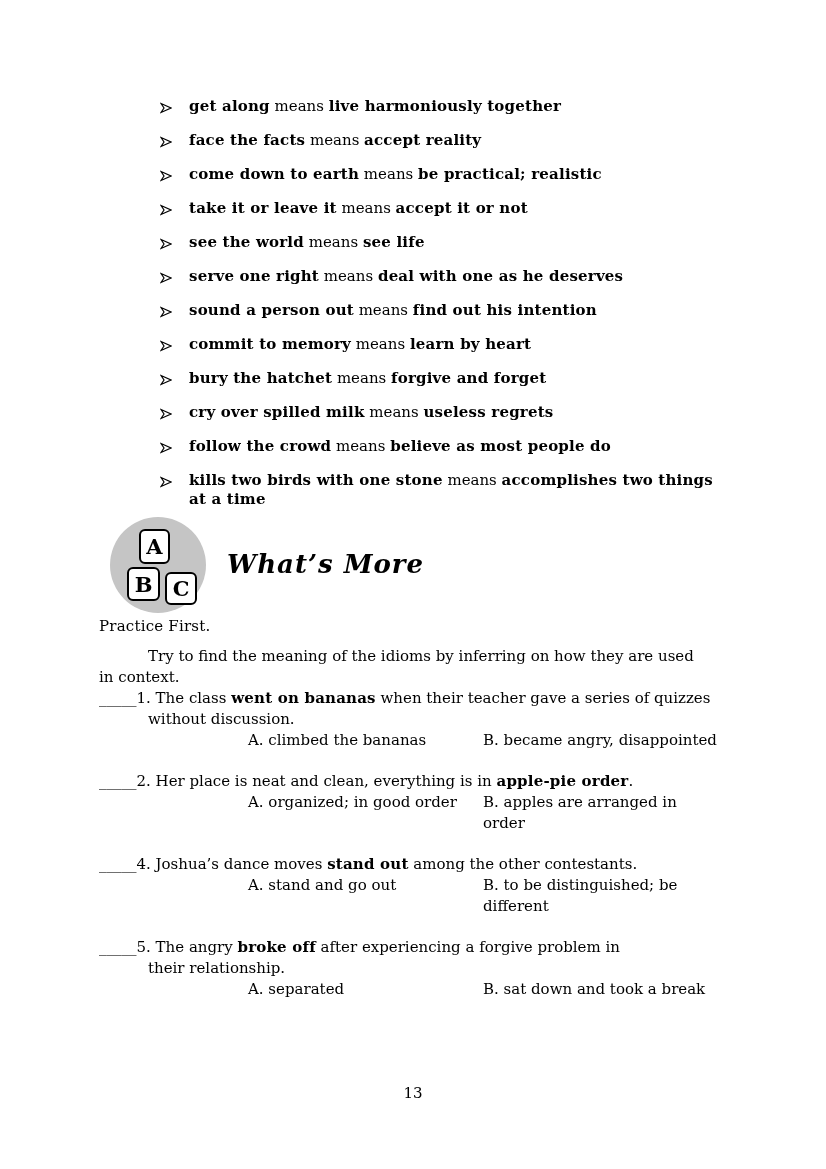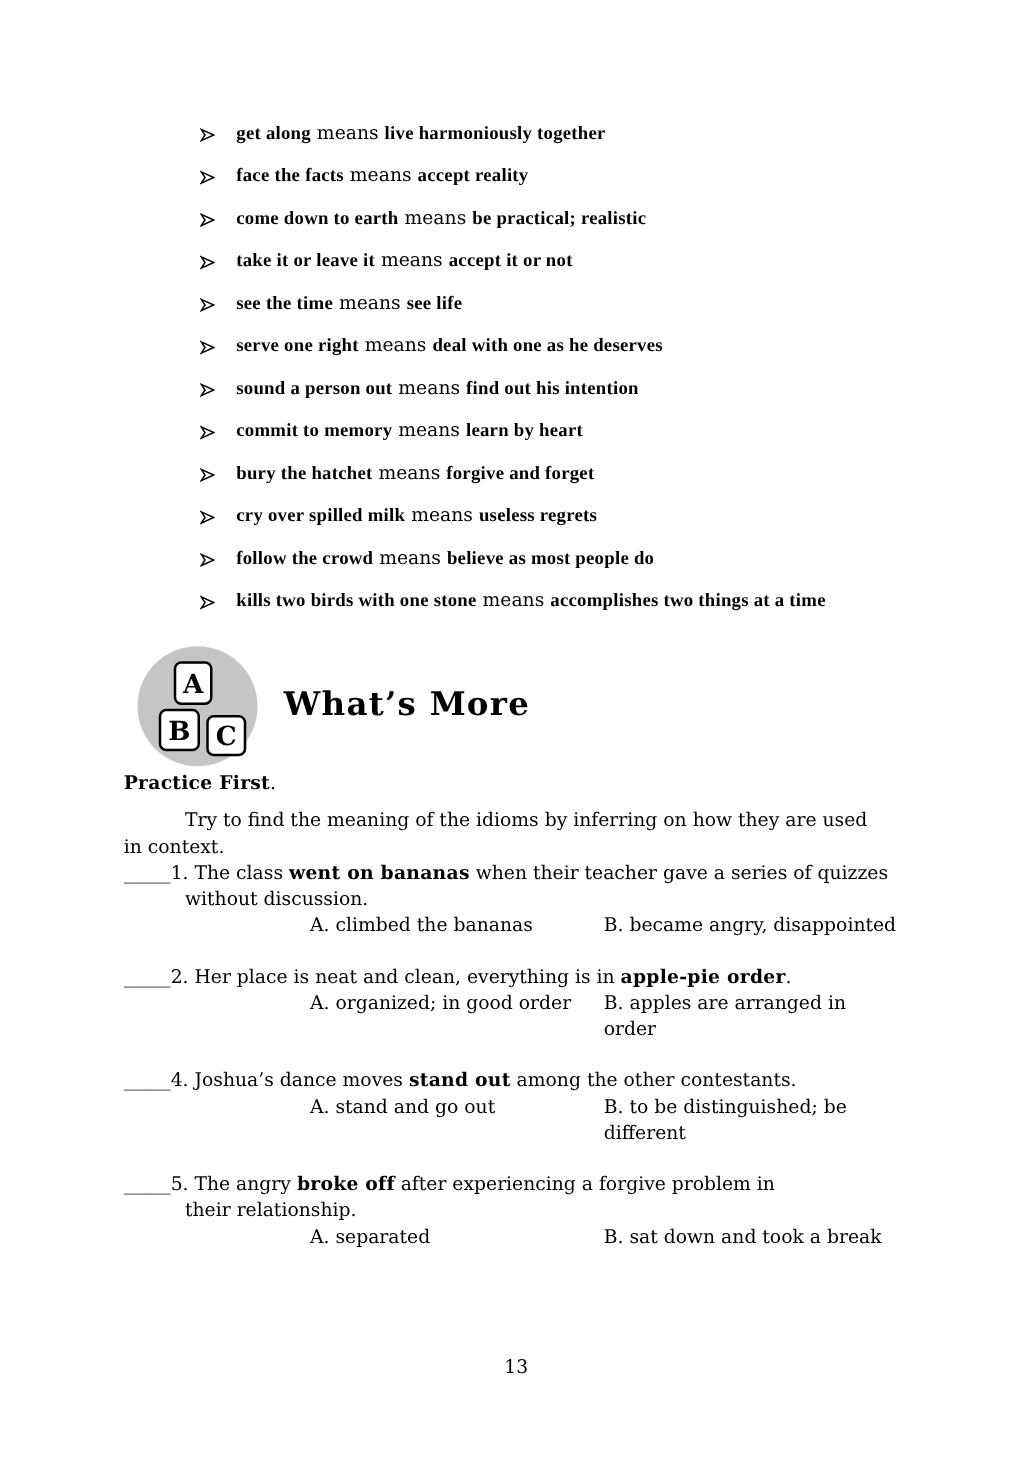--- a/index.html
+++ b/index.html
@@ -25,21 +25,21 @@
     margin-bottom:12px;
     font-size:15px;
     line-height:19px;
   }
   .idiom-list .blt {
     width:29px;
     flex:0 0 29px;
     padding-top:3px;
   }
   .idiom-list .txt { flex:1; }
-  .idiom-list b { font-weight:700; letter-spacing:0.2px;font-family:Liberation Serif, serif; }
+  .idiom-list b { font-weight:700; letter-spacing:0.2px; }
   .idiom-list .conn { font-weight:400; }
 
   
   .wm-icon {
     position:absolute;
     left:110px; top:517px;
     width:96px; height:96px;
     border-radius:50%;
     background:#c5c5c5;
   }
@@ -53,33 +53,34 @@
     text-align:center;
   }
   .block-a { left:29px; top:12px;  width:31px; height:35px; font-size:21px; line-height:32px; }
   .block-b { left:17px; top:50px;  width:33px; height:34px; font-size:21px; line-height:31px; }
   .block-c { left:55px; top:55px;  width:32px; height:33px; font-size:21px; line-height:30px; }
   .wm-title {
     position:absolute;
     left:227px; top:549px;
     font-size:26px;
     font-weight:700;
+    font-style:italic;
     letter-spacing:1px;
   }
 
   
   .practice {
     position:absolute;
     left:99px; top:616px;
     width:620px;
     font-size:15px;
     line-height:21px;
   }
   .ph { margin-bottom:9px; }
-  .ph b { font-weight:700; letter-spacing:0.2px; }
+  .ph b { font-weight:400; letter-spacing:0.2px; }
   .intro1 { padding-left:49px; }
   .q { }
   .q + .q { margin-top:20px; }
   .q .cont { padding-left:49px; }
   .opts {
     display:flex;
     padding-left:101px;
   }
   .opts .opt-a { width:235px; flex:0 0 235px;margin-left:48px; }
   .q b { font-weight:700; letter-spacing:0.2px; }
@@ -118,21 +119,21 @@
   <li>
     <span class="blt"><svg width="12" height="12" viewBox="0 0 12 12">
           <path d="M1 1.5 L11 6 L1 10.5 L4 6 Z" fill="#ffffff" stroke="#000000" stroke-width="1.2"></path>
         </svg></span>
     <span class="txt"><b>take it or leave it</b><span class="conn"> means </span><b>accept it or not</b></span>
   </li>
   <li>
     <span class="blt"><svg width="12" height="12" viewBox="0 0 12 12">
           <path d="M1 1.5 L11 6 L1 10.5 L4 6 Z" fill="#ffffff" stroke="#000000" stroke-width="1.2"></path>
         </svg></span>
-    <span class="txt"><b>see the time</b><span class="conn"> means </span><b>see life</b></span>
+    <span class="txt"><b>see the world</b><span class="conn"> means </span><b>see life</b></span>
   </li>
   <li>
     <span class="blt"><svg width="12" height="12" viewBox="0 0 12 12">
           <path d="M1 1.5 L11 6 L1 10.5 L4 6 Z" fill="#ffffff" stroke="#000000" stroke-width="1.2"></path>
         </svg></span>
     <span class="txt"><b>serve one right</b><span class="conn"> means </span><b>deal with one as he deserves</b></span>
   </li>
   <li>
     <span class="blt"><svg width="12" height="12" viewBox="0 0 12 12">
           <path d="M1 1.5 L11 6 L1 10.5 L4 6 Z" fill="#ffffff" stroke="#000000" stroke-width="1.2"></path>

